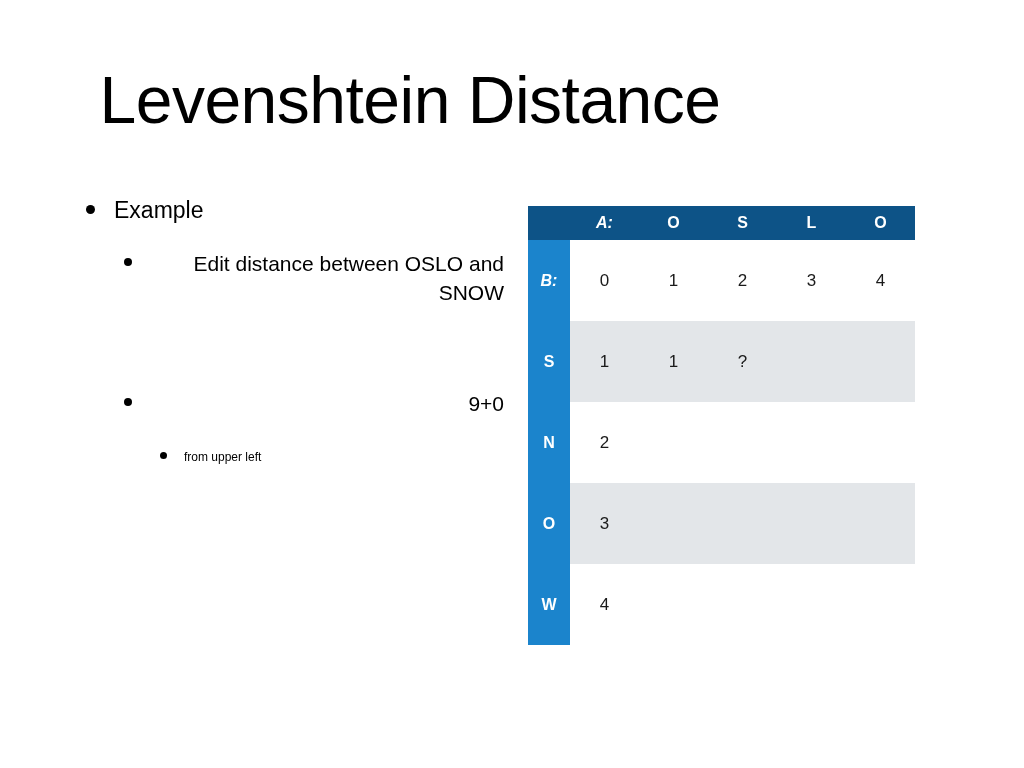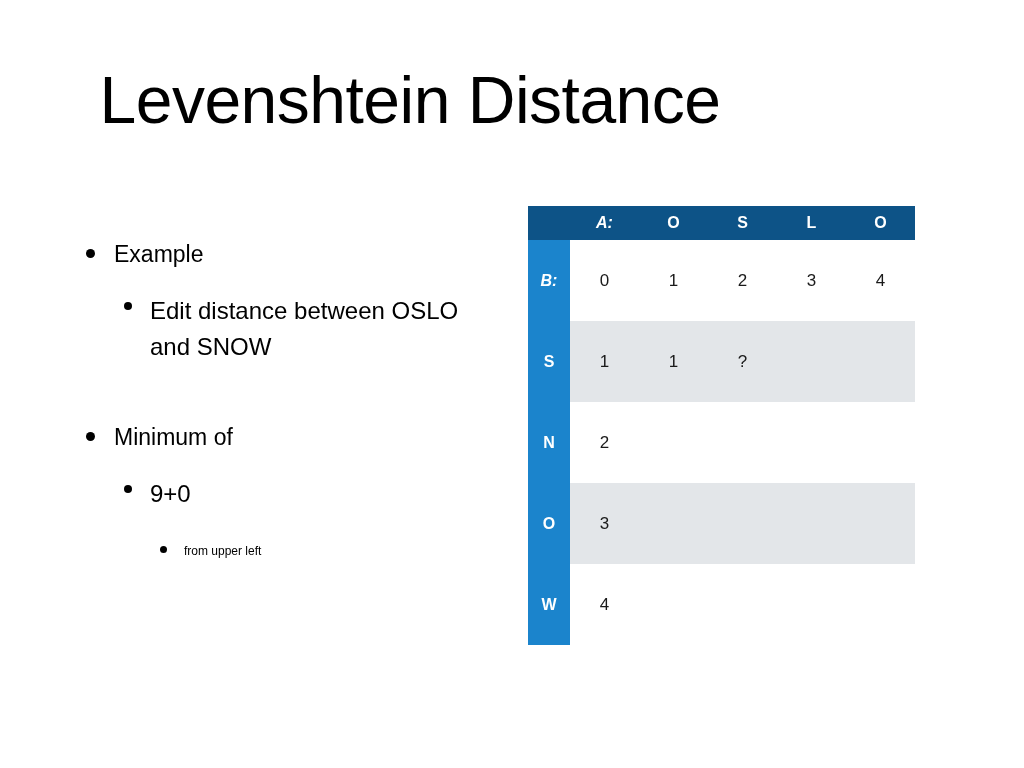--- a/index.html
+++ b/index.html
@@ -33,21 +33,20 @@
     white-space: nowrap;
     color: #000000;
   }
 
   
   .body-col {
     position: absolute;
     left: 74px;
     top: 196px;
     width: 430px;
-    margin-top: 44px;
   }
   .bullet {
     position: relative;
     display: block;
     color: #000;
   }
   .bullet .dot {
     position: absolute;
     border-radius: 50%;
     background: #000;
@@ -63,22 +62,23 @@
     line-height: 29px;
     margin-bottom: 0;
   }
   .lvl1 > .dot {
     width: 9px; height: 9px;
     left: 12px; top: 9px;
   }
   
   .lvl2 {
     padding-left: 76px;
-    font-size: 24px;
-    line-height: 36px;
+    font-size: 21px;
+    line-height: 29px;
+    text-align: right;
   }
   .lvl2 > .dot {
     width: 8px; height: 8px;
     left: 50px; top: 9px;
   }
   
   .lvl3 {
     padding-left: 110px;
     font-size: 12px;
     line-height: 26px;
@@ -171,24 +171,20 @@
 
   <div class="gap-a"></div>
 
   <div class="bullet lvl2">
     <span class="dot"></span>
     <span class="txt">Edit distance between OSLO and SNOW</span>
   </div>
 
   <div class="gap-b"></div>
 
-  <div class="bullet lvl1">
-    <span class="dot"></span>
-    <span class="txt">Minimum of</span>
-  </div>
 
   <div class="gap-c"></div>
 
   <div class="bullet lvl2">
     <span class="dot"></span>
     <span class="txt">9+0</span>
   </div>
 
   <div class="gap-d"></div>
 

